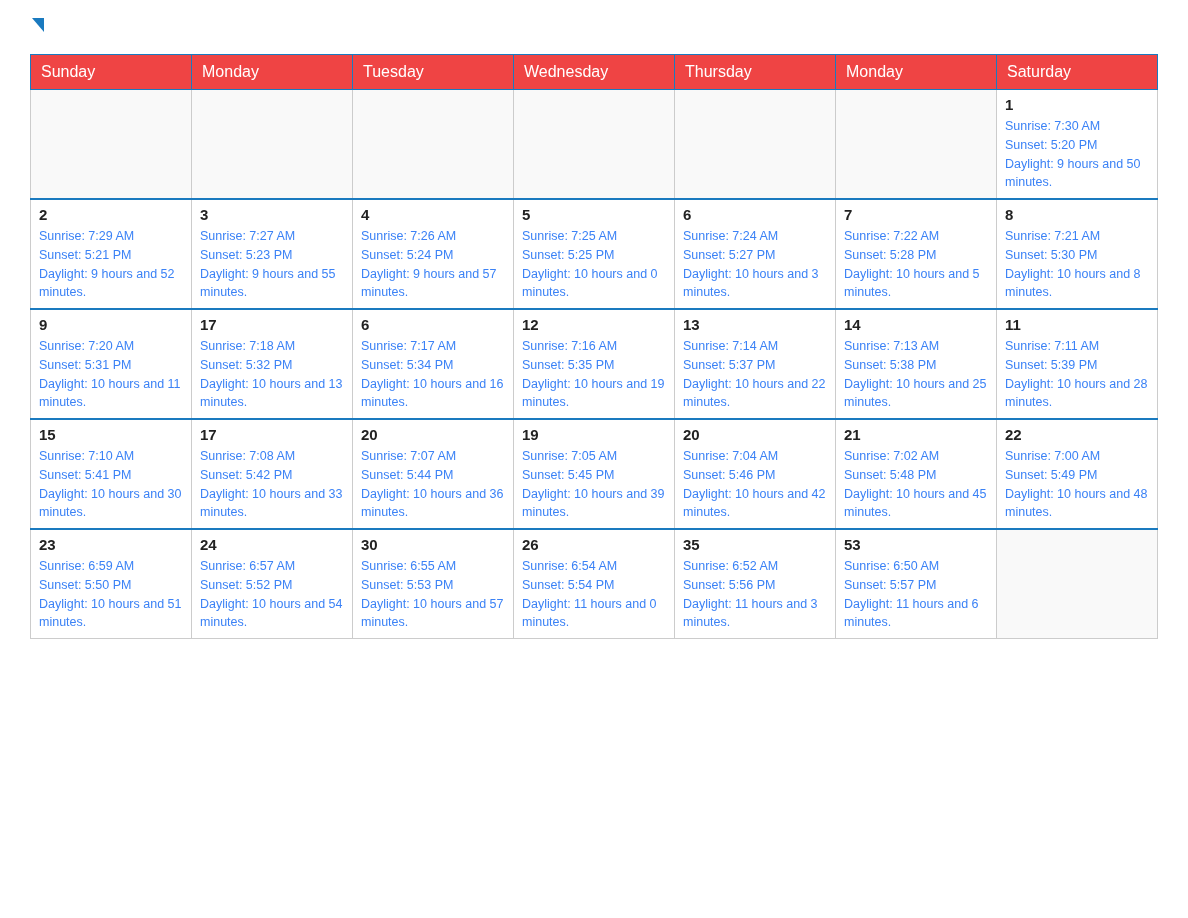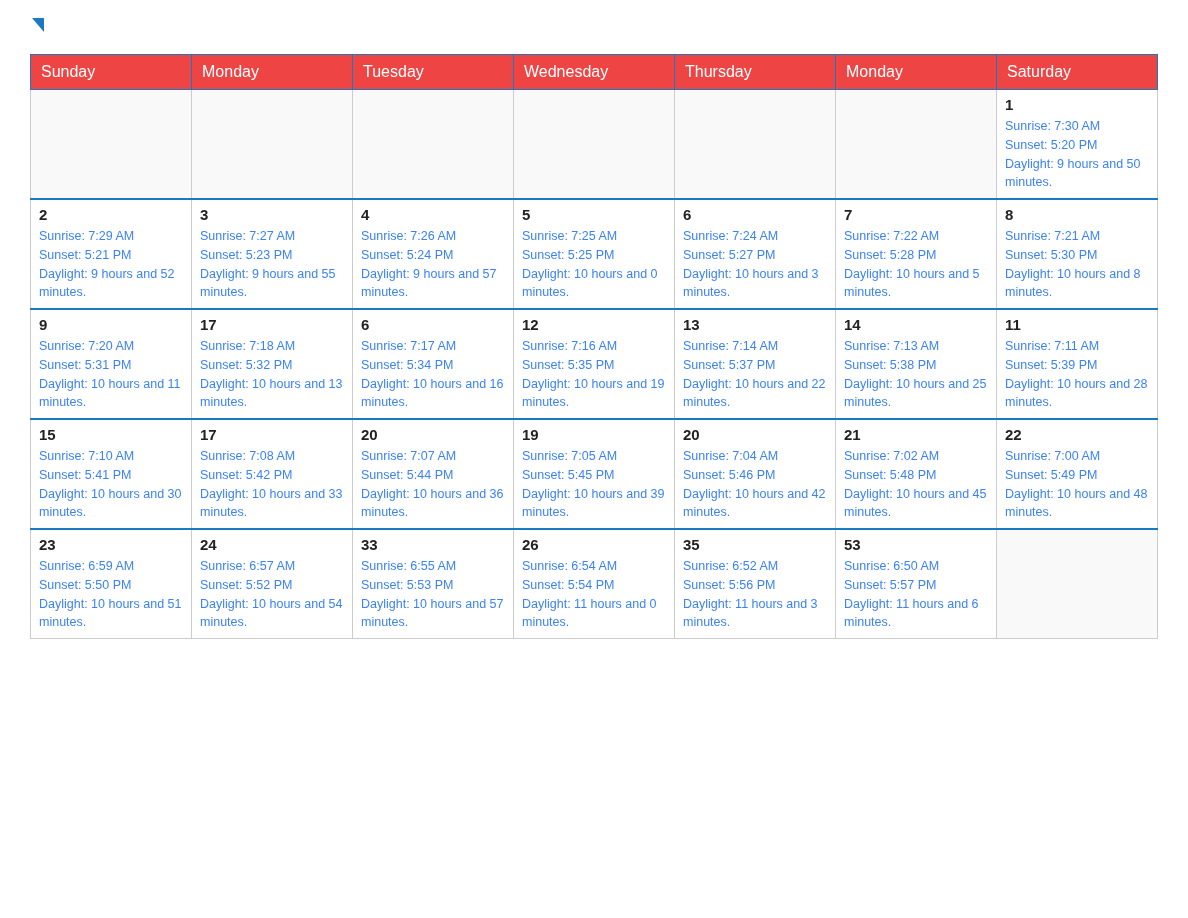--- a/index.html
+++ b/index.html
@@ -240,21 +240,21 @@
       <tr class="row-divider">
         <td>
           <span class="day-number">23</span>
           <div class="day-info">Sunrise: 6:59 AM<br>Sunset: 5:50 PM<br>Daylight: 10 hours and 51 minutes.</div>
         </td>
         <td>
           <span class="day-number">24</span>
           <div class="day-info">Sunrise: 6:57 AM<br>Sunset: 5:52 PM<br>Daylight: 10 hours and 54 minutes.</div>
         </td>
         <td>
-          <span class="day-number">33</span>
+          <span class="day-number">30</span>
           <div class="day-info">Sunrise: 6:55 AM<br>Sunset: 5:53 PM<br>Daylight: 10 hours and 57 minutes.</div>
         </td>
         <td>
           <span class="day-number">26</span>
           <div class="day-info">Sunrise: 6:54 AM<br>Sunset: 5:54 PM<br>Daylight: 11 hours and 0 minutes.</div>
         </td>
         <td>
           <span class="day-number">35</span>
           <div class="day-info">Sunrise: 6:52 AM<br>Sunset: 5:56 PM<br>Daylight: 11 hours and 3 minutes.</div>
         </td>

